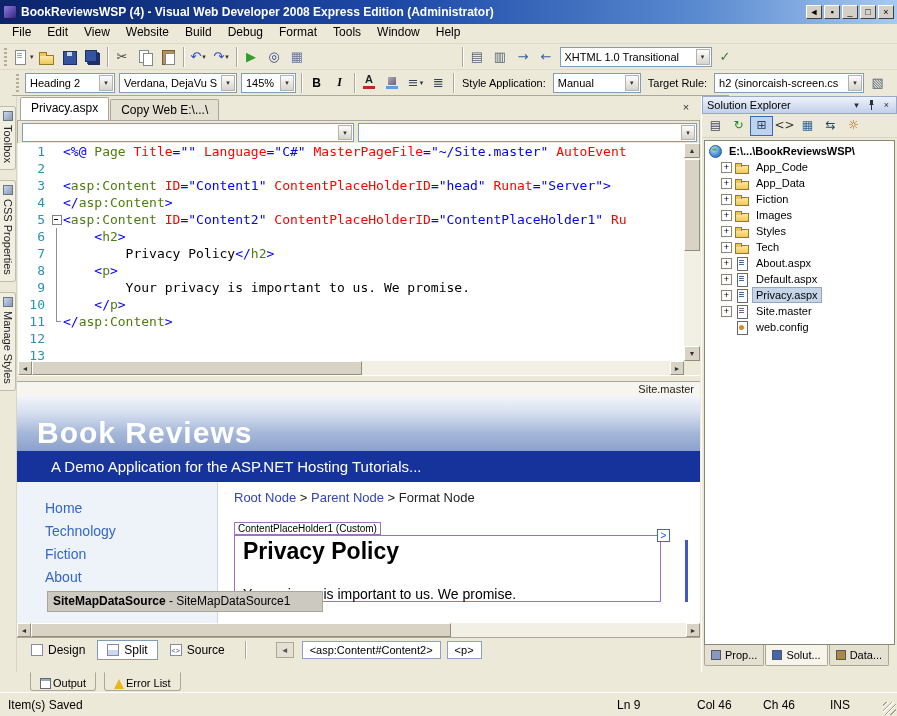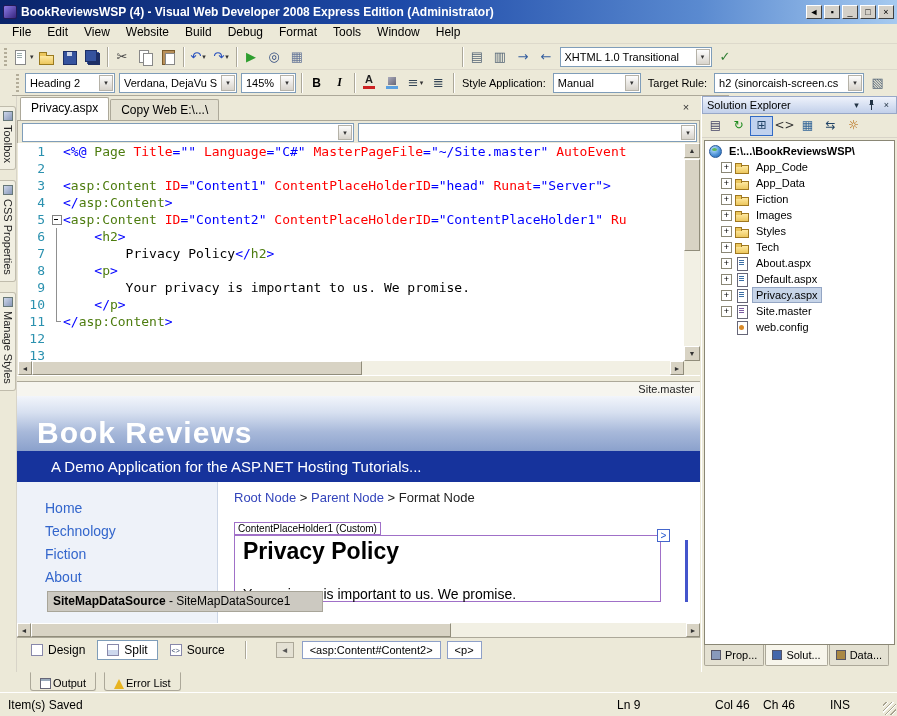--- a/index.html
+++ b/index.html
@@ -417,21 +417,21 @@
       <span class="bt-ic bti-output"></span>
       <span>Output</span>
     </span><span class="btab">
       <span class="bt-ic bti-error"></span>
       <span>Error List</span>
     </span></div>
 
 <div id="statusbar">
   <span class="sb-left">Item(s) Saved</span>
   <span class="sb-field" style="left:617px">Ln 9</span>
-  <span class="sb-field" style="left:715px">Col 46</span>
+  <span class="sb-field" style="left:697px">Col 46</span>
   <span class="sb-field" style="left:763px">Ch 46</span>
   <span class="sb-field" style="left:830px">INS</span>
   <span id="grip"></span>
 </div>
 
 <div id="rightpanel">
   <div class="rp-header">
     <span class="rp-title">Solution Explorer</span>
     <span class="rp-btn">▾</span>
     <span class="rp-btn">

